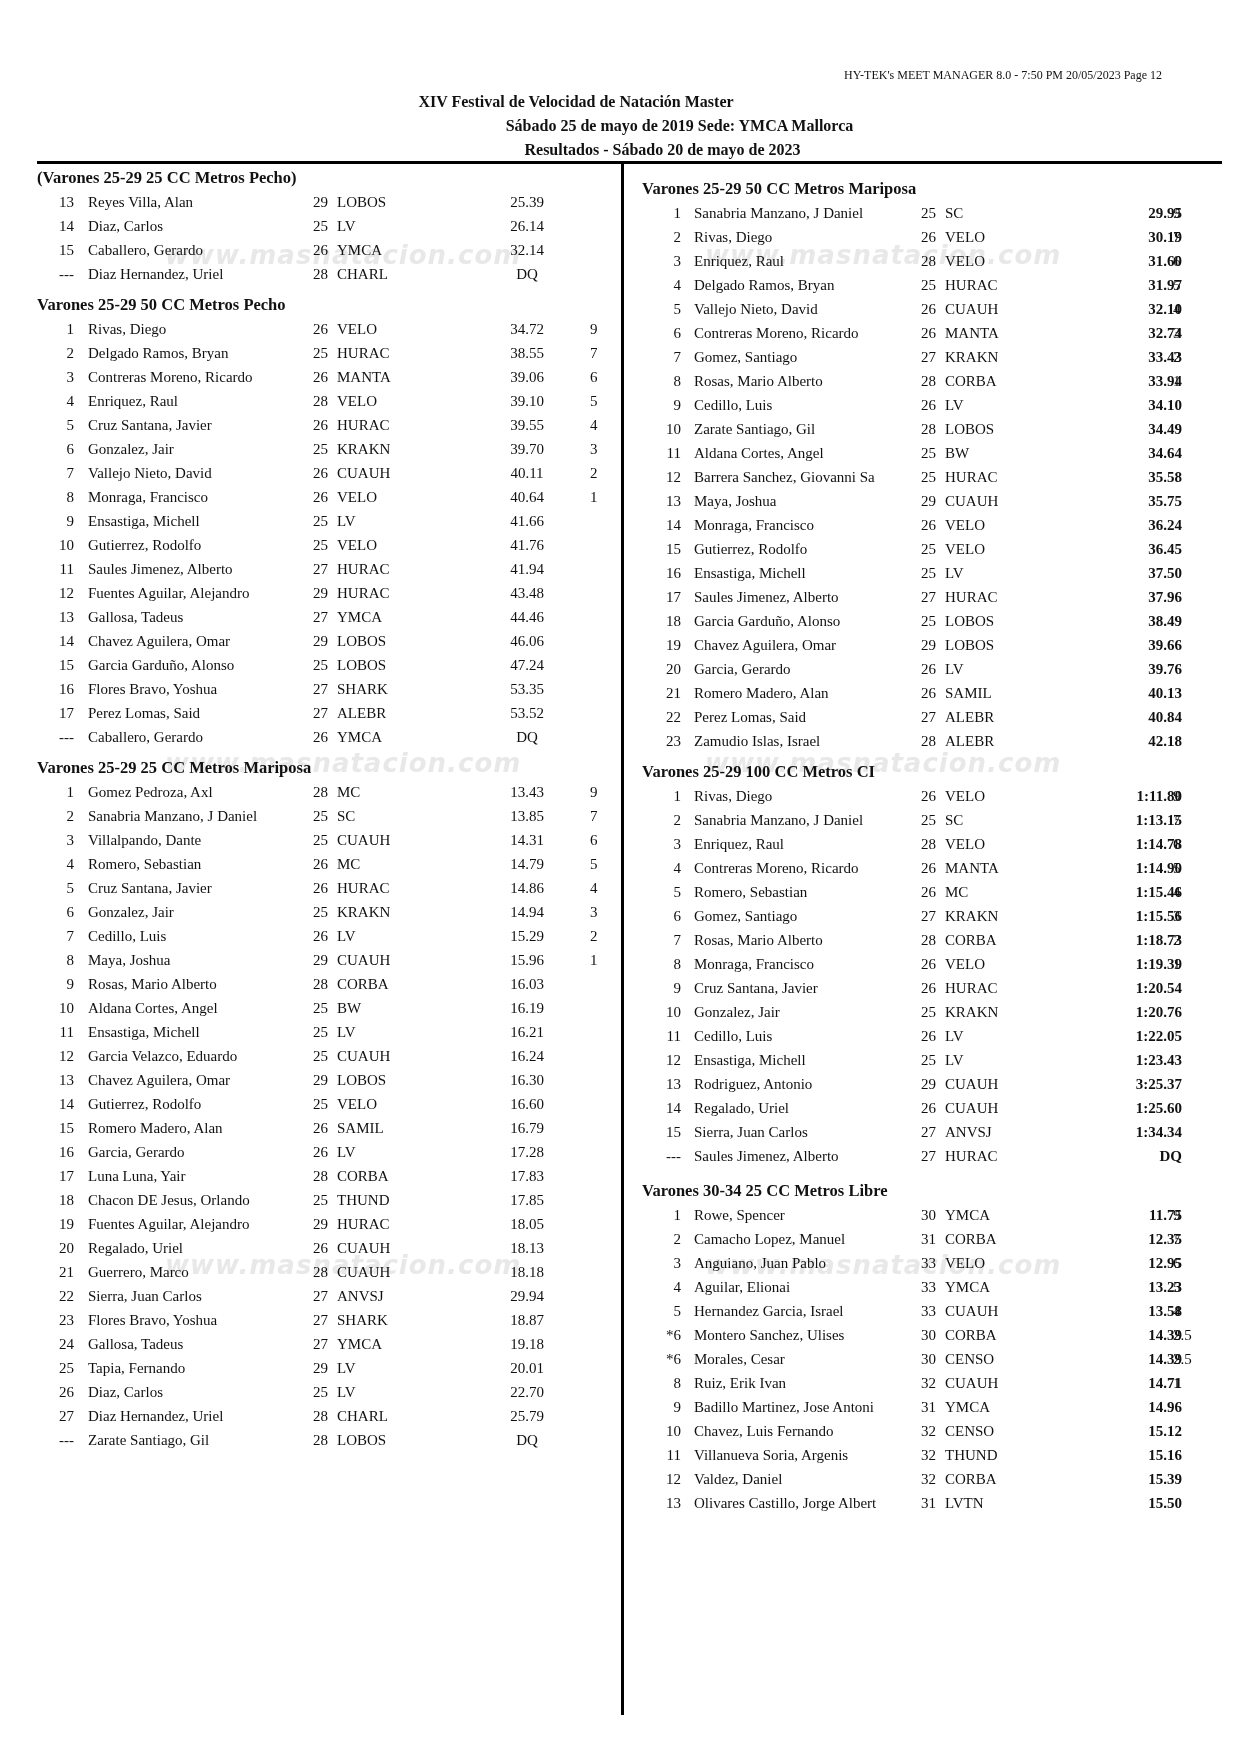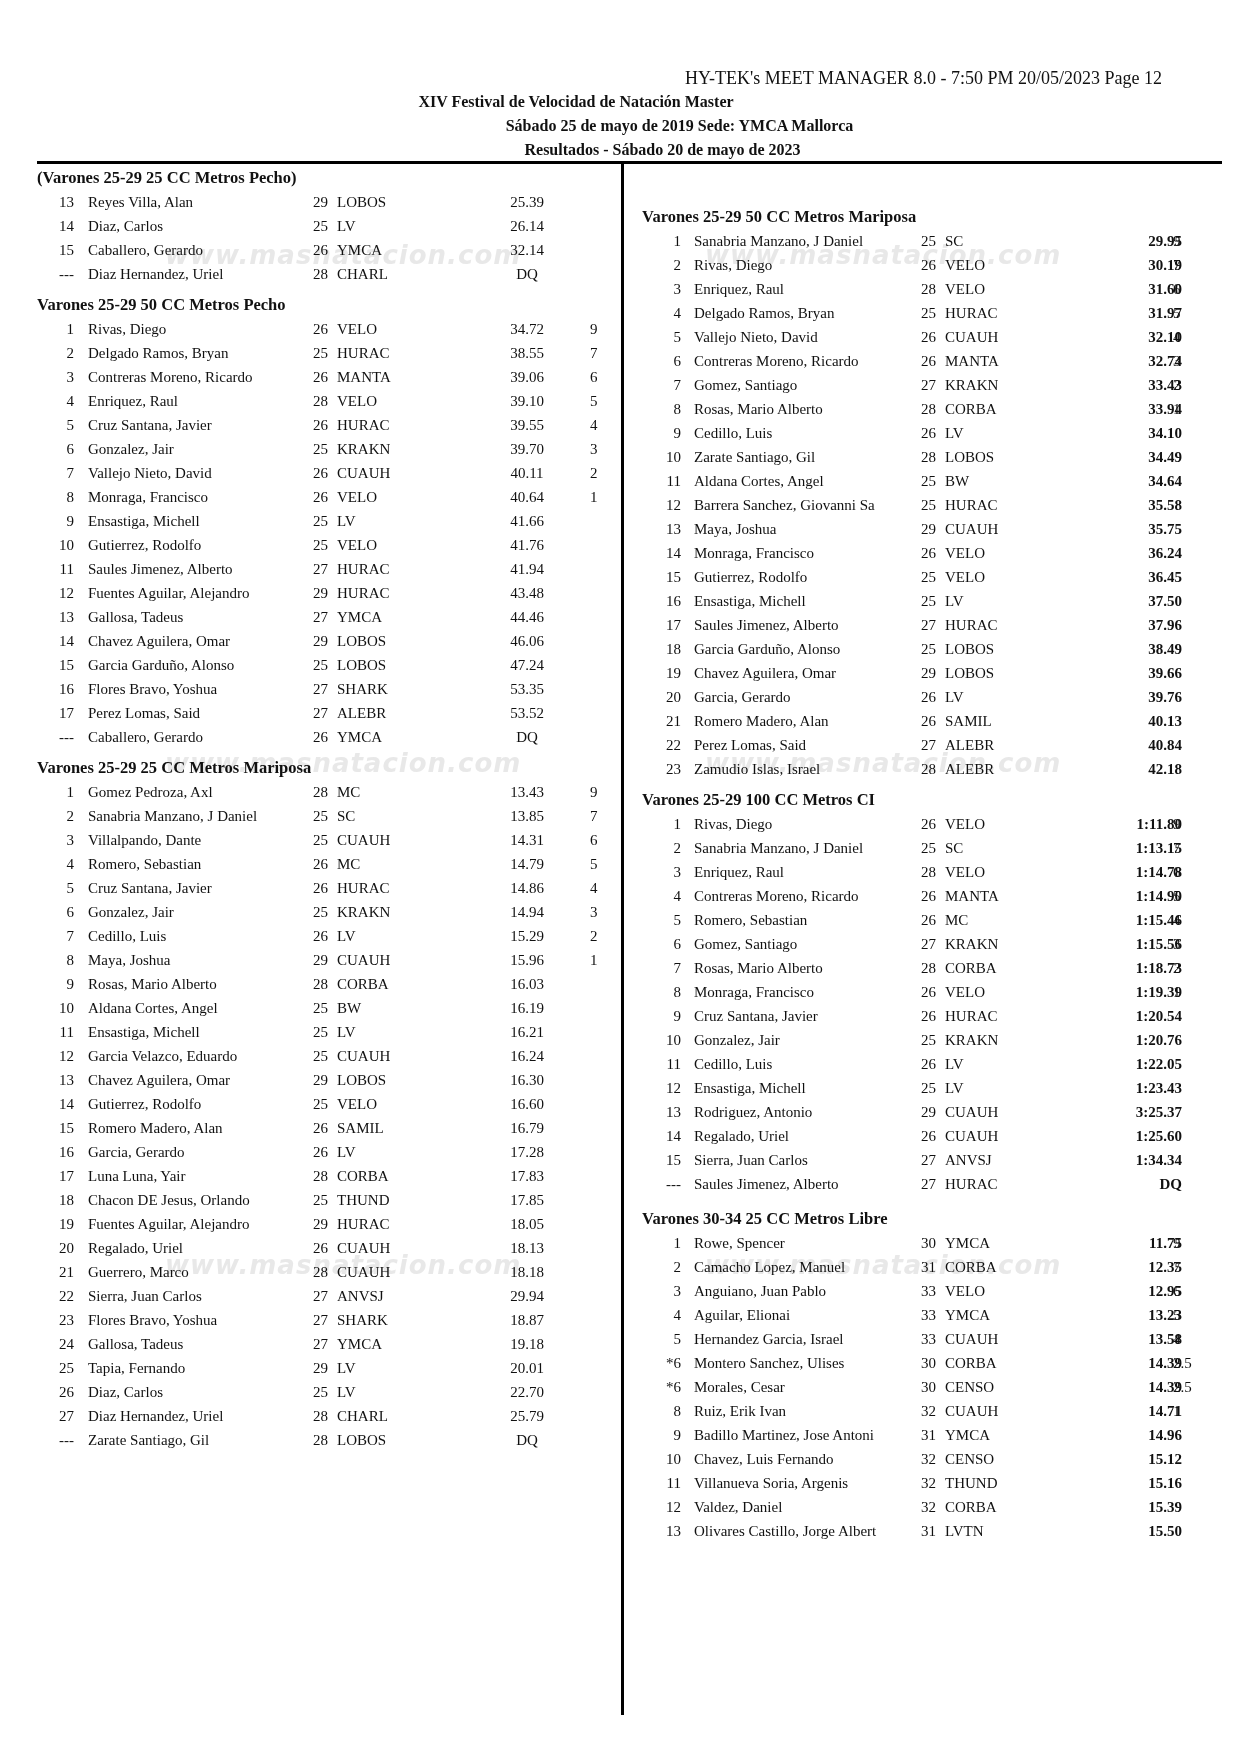--- a/index.html
+++ b/index.html
@@ -1,27 +1,27 @@
 <!DOCTYPE html>
 <html><head>
 <meta charset="utf-8">
 <style>
   html, body { margin: 0; padding: 0; background: #ffffff; }
   body { width: 1240px; height: 1752px; position: relative; overflow: hidden;
          font-family: "Liberation Serif", "DejaVu Serif", serif; color: #111; }
-  .hdr-top { position: absolute; top: 68px; right: 78px; font-size: 18px; white-space: nowrap; }
+  .hdr-top { position: absolute; top: 68px; right: 78px; font-size: 12px; white-space: nowrap; }
   .hdr-line { position: absolute; left: 0; width: 1240px; text-align: center; font-weight: bold; font-size: 16px; white-space: nowrap; }
   .hdr-l1 { top: 93px; left: 0px; width: 1078px; padding-left: 74px; box-sizing: border-box; }
   .hdr-l2 { top: 117px; padding-left: 119px; box-sizing: border-box; }
   .hdr-l3 { top: 141px; padding-left: 85px; box-sizing: border-box; }
   .hrule { position: absolute; left: 37px; top: 161px; width: 1185px; height: 3px; background: #000; }
   .vrule { position: absolute; left: 621px; top: 163px; width: 3px; height: 1552px; background: #000; }
   .col { position: absolute; }
   .col-left { left: 37px; top: 166px; width: 580px; }
-  .col-right { left: 642px; top: 177px; width: 580px; margin-top: 28px; }
+  .col-right { left: 642px; top: 177px; width: 580px; }
   .event { margin: 0; }
   .ev-title { font-weight: bold; font-size: 16.5px; height: 24px; line-height: 24px; white-space: nowrap; }
   .row { position: relative; height: 24px; line-height: 24px; font-size: 15px; white-space: nowrap; }
   .row span { position: absolute; top: 0; }
   .col-left .place { right: auto; left: 0; width: 37px; text-align: right; }
   .col-left .name { left: 51px; width: 220px; overflow: hidden; }
   .col-left .age { left: 260px; width: 31px; text-align: right; }
   .col-left .team { left: 300px; }
   .col-left .time { left: 440px; width: 100px; text-align: center; }
   .col-left .pts { left: 553px; width: 30px; text-align: left; }

